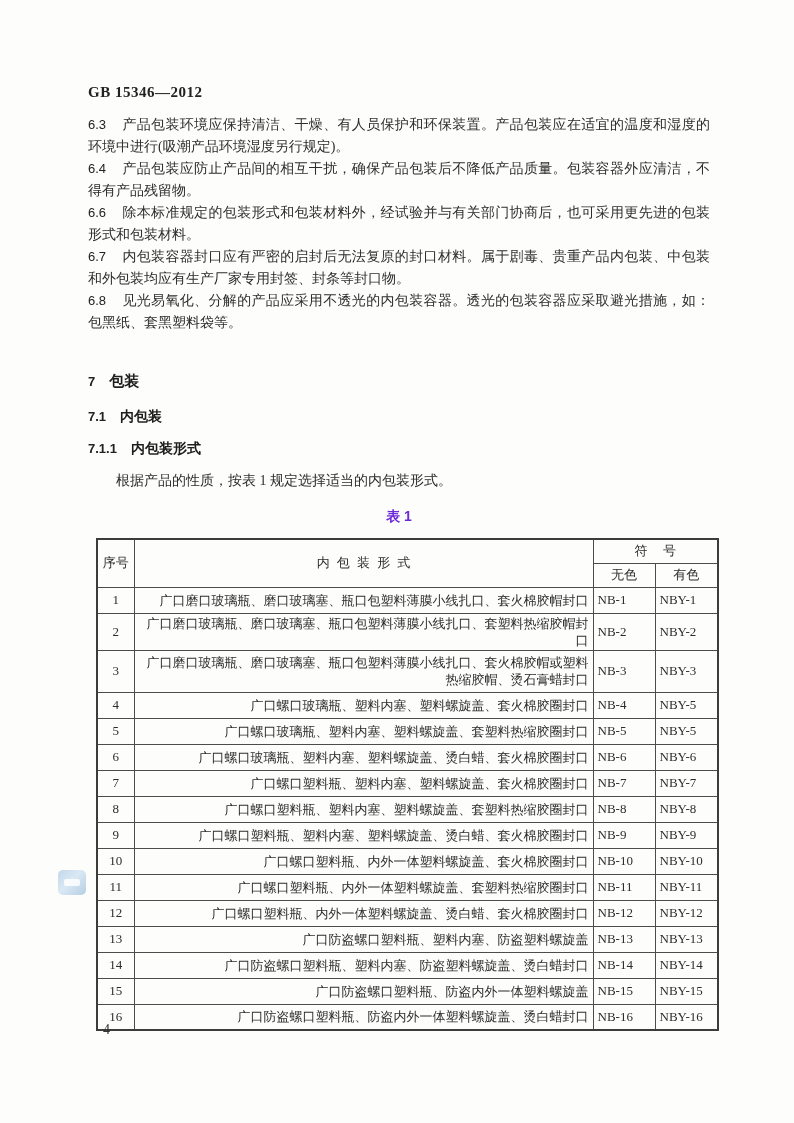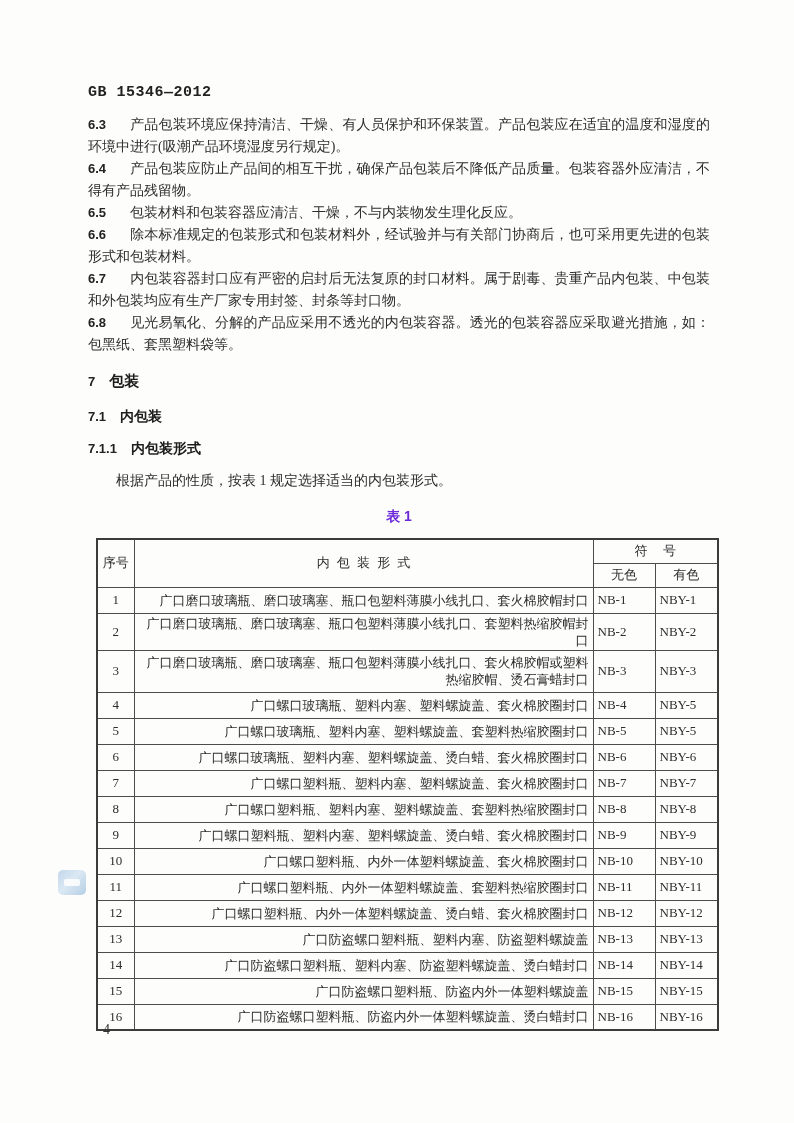--- a/index.html
+++ b/index.html
@@ -9,32 +9,31 @@
     background:#fdfdfc;
     font-family:"Liberation Serif","DejaVu Serif",serif;
     color:#2d2d2d;
     overflow:hidden;
     margin:0 auto;
   }
   .doc-code {
     position:absolute; left:88px; top:84px;
     font-size:15px; font-weight:bold; letter-spacing:0.5px;
     color:#222;
-    font-family:Liberation Mono, monospace;
   }
   .clauses {
     position:absolute; left:88px; top:114px; width:622px;
   }
   .clause {
     margin:0; font-size:14px; line-height:22px; text-align:justify;
     color:#2d2d2d;
   }
   .cnum {
     font-family:"Liberation Sans","DejaVu Sans",sans-serif;
-    font-weight:bold; font-size:13px; margin-right:24px; color:#222;
+    font-weight:normal; font-size:13px; margin-right:16px; color:#222;
   }
   .heading {
     position:absolute; left:88px;
     font-family:"Liberation Sans","DejaVu Sans",sans-serif;
     font-weight:bold; color:#1d1d1d;
   }
   .h1 { top:372px; font-size:15px; }
   .h2 { top:408px; font-size:14px; }
   .h3 { top:440px; font-size:14px; }
   .heading .cnum { margin-right:14px; font-weight:bold; }
@@ -91,21 +90,20 @@
 
   <div class="doc-code">GB 15346—2012</div>
 
   <div class="stamp">
     <div class="stamp-inner"></div>
   </div>
 
   <div class="clauses">
     <p class="clause"><span class="cnum">6.3</span><span>产品包装环境应保持清洁、干燥、有人员保护和环保装置。产品包装应在适宜的温度和湿度的环境中进行(吸潮产品环境湿度另行规定)。</span></p>
     <p class="clause"><span class="cnum">6.4</span><span>产品包装应防止产品间的相互干扰，确保产品包装后不降低产品质量。包装容器外应清洁，不得有产品残留物。</span></p>
-    <p class="clause"><span class="cnum">6.5</span><span>包装材料和包装容器应清洁、干燥，不与内装物发生理化反应。</span></p>
     <p class="clause"><span class="cnum">6.6</span><span>除本标准规定的包装形式和包装材料外，经试验并与有关部门协商后，也可采用更先进的包装形式和包装材料。</span></p>
     <p class="clause"><span class="cnum">6.7</span><span>内包装容器封口应有严密的启封后无法复原的封口材料。属于剧毒、贵重产品内包装、中包装和外包装均应有生产厂家专用封签、封条等封口物。</span></p>
     <p class="clause"><span class="cnum">6.8</span><span>见光易氧化、分解的产品应采用不透光的内包装容器。透光的包装容器应采取避光措施，如：包黑纸、套黑塑料袋等。</span></p>
   </div>
 
   <div class="heading h1"><span class="cnum">7</span><span>包装</span></div>
   <div class="heading h2"><span class="cnum">7.1</span><span>内包装</span></div>
   <div class="heading h3"><span class="cnum">7.1.1</span><span>内包装形式</span></div>
 
   <p class="intro">根据产品的性质，按表 1 规定选择适当的内包装形式。</p>

